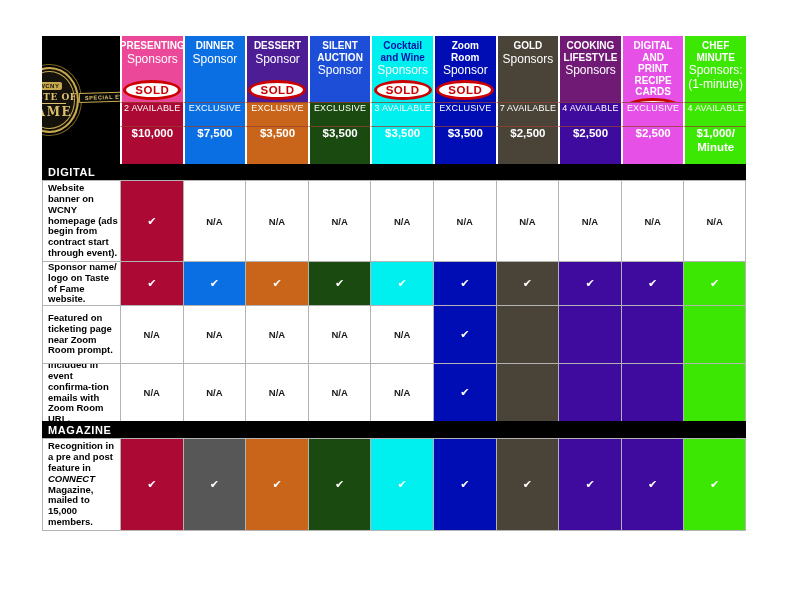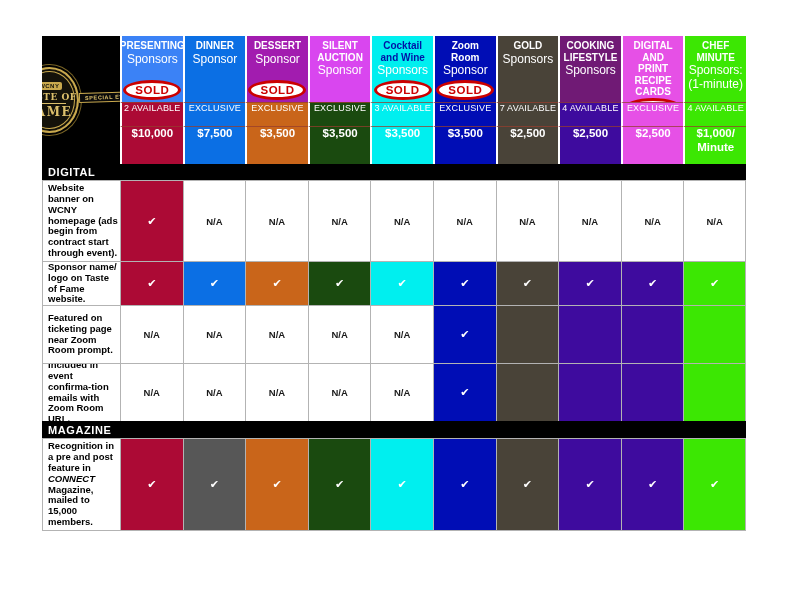--- a/index.html
+++ b/index.html
@@ -58,53 +58,53 @@
   <div id="grid">
     <div class="cell logo-cell">
       <div class="badge">
         <span class="wcny">WCNY</span>
         <span class="taste">TASTE OF</span>
         <span class="squig"></span>
         <span class="fame">FAME</span>
       </div>
       <div class="ribbon">SPECIAL EVENT</div>
     </div>
-  <div class="cell hdr name" style="grid-area: 1 / 2; background: #3b82f6;">
+  <div class="cell hdr name" style="grid-area: 1 / 2; background: #ec4899;">
         <div class="ttl">PRESENTING</div>
         <div class="sub">Sponsors</div>
         <div class="sold">SOLD</div>
       </div>
       <div class="cell hdr avail" style="grid-area: 2 / 2; background: rgb(172, 10, 53);">
         <span class="avail-txt">2 AVAILABLE</span>
       </div>
       <div class="cell hdr price" style="grid-area: 3 / 2; background: rgb(172, 10, 53);">
         <span class="price-txt">$10,000</span>
       </div>
       <div class="cell hdr name" style="grid-area: 1 / 3; background: rgb(11, 111, 228);">
         <div class="ttl">DINNER</div>
         <div class="sub">Sponsor</div>
       </div>
       <div class="cell hdr avail" style="grid-area: 2 / 3; background: rgb(11, 111, 228);">
         <span class="avail-txt">EXCLUSIVE</span>
       </div>
       <div class="cell hdr price" style="grid-area: 3 / 3; background: rgb(11, 111, 228);">
         <span class="price-txt">$7,500</span>
       </div>
-      <div class="cell hdr name" style="grid-area: 1 / 4; background: #a21caf;">
+      <div class="cell hdr name" style="grid-area: 1 / 4; background: #4c1d95;">
         <div class="ttl">DESSERT</div>
         <div class="sub">Sponsor</div>
         <div class="sold">SOLD</div>
       </div>
       <div class="cell hdr avail" style="grid-area: 2 / 4; background: rgb(201, 101, 26);">
         <span class="avail-txt">EXCLUSIVE</span>
       </div>
       <div class="cell hdr price" style="grid-area: 3 / 4; background: rgb(201, 101, 26);">
         <span class="price-txt">$3,500</span>
       </div>
-      <div class="cell hdr name" style="grid-area: 1 / 5; background: #d946ef;">
+      <div class="cell hdr name" style="grid-area: 1 / 5; background: #1d4ed8;">
         <div class="ttl">SILENT
 AUCTION</div>
         <div class="sub">Sponsor</div>
       </div>
       <div class="cell hdr avail" style="grid-area: 2 / 5; background: rgb(26, 74, 15);">
         <span class="avail-txt">EXCLUSIVE</span>
       </div>
       <div class="cell hdr price" style="grid-area: 3 / 5; background: rgb(26, 74, 15);">
         <span class="price-txt">$3,500</span>
       </div>

